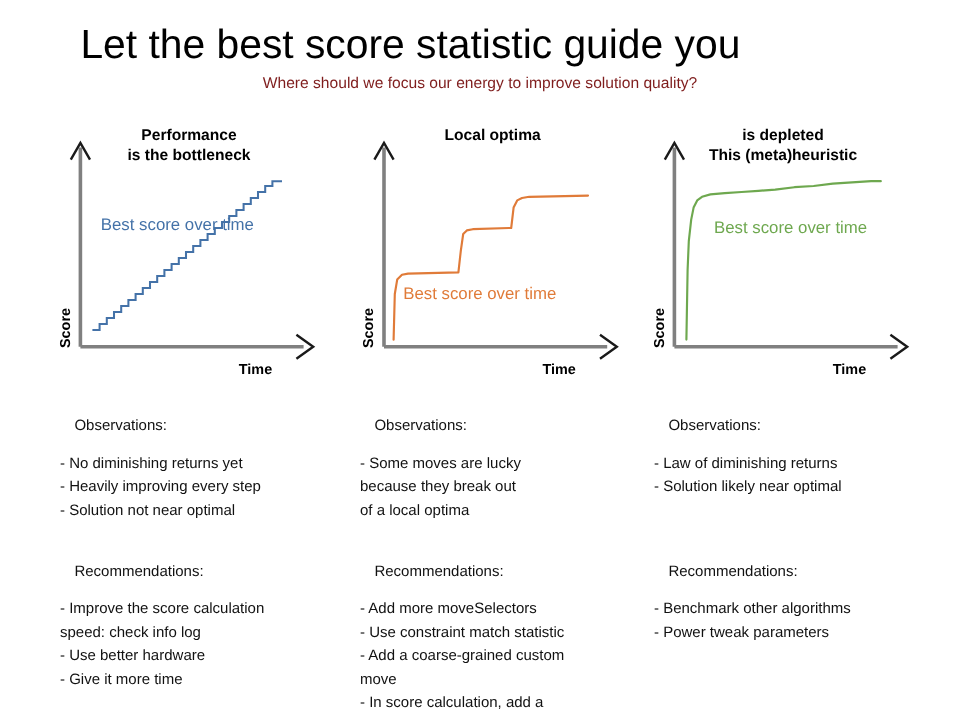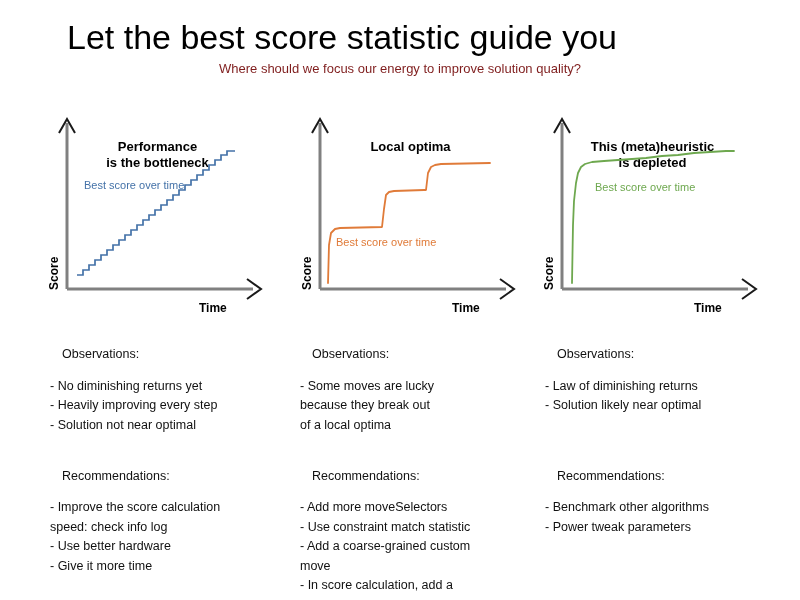--- a/index.html
+++ b/index.html
@@ -61,21 +61,20 @@
   .panel-title {
     position: absolute;
     top: 0;
     left: 0;
     width: 265px;
     text-align: center;
     font-size: 13px;
     font-weight: bold;
     line-height: 16px;
     color: #000000;
-    margin-top: 34px;
   }
   .panel-title span { display: block; white-space: nowrap; }
 
   .plot {
     position: absolute;
     top: 0;
     left: 0;
     width: 265px;
     height: 215px;
   }
@@ -92,21 +91,21 @@
   .axis-label-x {
     position: absolute;
     font-size: 12px;
     font-weight: bold;
     color: #000000;
     white-space: nowrap;
   }
 
   .series-label {
     position: absolute;
-    font-size: 11px;
+    font-size: 14px;
     white-space: nowrap;
   }
 
   
   .textcol {
     position: absolute;
     font-size: 12.5px;
     line-height: 19.5px;
     color: #111111;
   }
@@ -154,22 +153,22 @@
       <polyline points="222,174 236,184 222,194" fill="none" stroke="#1a1a1a" stroke-width="2"></polyline>
       <polyline fill="none" stroke="#E07B39" stroke-width="1.8" stroke-linejoin="round" stroke-linecap="round" points="50,178 51,140 53,128 57,124 62,123 104,122 106,104 108,90 111,87 116,86 146,85 148,85 150,68 153,62 157,60 163,59 212,58"></polyline>
     </svg>
     <div class="axis-label-y" style="left:22px; top:185px;">Score</div>
     <div class="axis-label-x" style="left:174px; top:196px;">Time</div>
     <div class="series-label" style="left:58px; top:131px; color:#E07B39;">Best score over time</div>
   </div>
 
   <div class="panel" id="panel-2">
     <div class="panel-title">
+      <span>is depleted</span>
       <span>This (meta)heuristic</span>
-      <span>is depleted</span>
     </div>
     <svg class="plot" viewBox="0 0 265 215">
       <line x1="42" y1="184" x2="42" y2="18" stroke="#808080" stroke-width="3"></line>
       <polyline points="34,28 42,14 50,28" fill="none" stroke="#1a1a1a" stroke-width="2"></polyline>
       <line x1="42" y1="184" x2="228" y2="184" stroke="#808080" stroke-width="3"></line>
       <polyline points="222,174 236,184 222,194" fill="none" stroke="#1a1a1a" stroke-width="2"></polyline>
       <polyline fill="none" stroke="#6EA84F" stroke-width="1.8" stroke-linejoin="round" stroke-linecap="round" points="52,178 53,120 54,96 56,78 58,68 61,62 65,59 72,57 84,56 98,55 112,54 126,53 142,51 158,50 174,48 190,47 206,46 214,46"></polyline>
     </svg>
     <div class="axis-label-y" style="left:22px; top:185px;">Score</div>
     <div class="axis-label-x" style="left:174px; top:196px;">Time</div>

